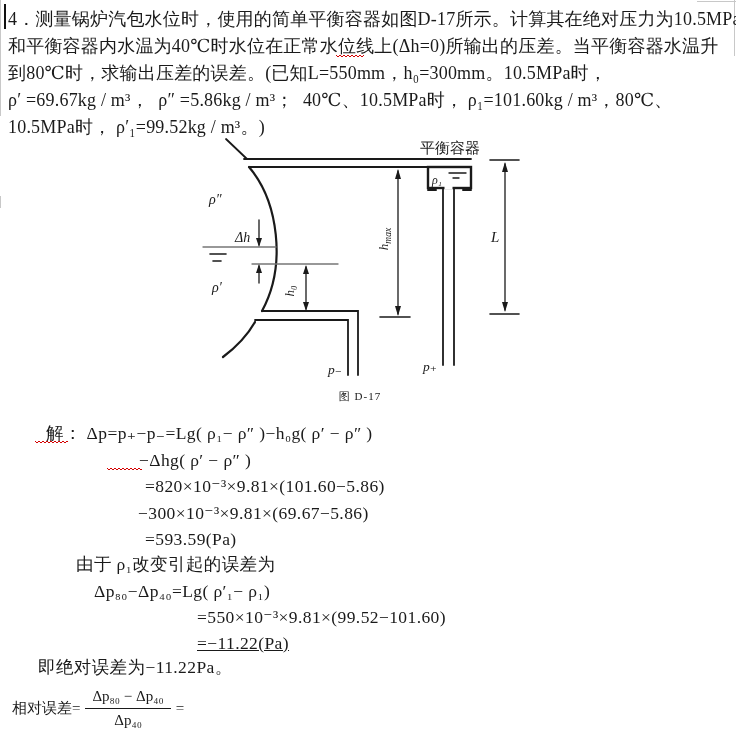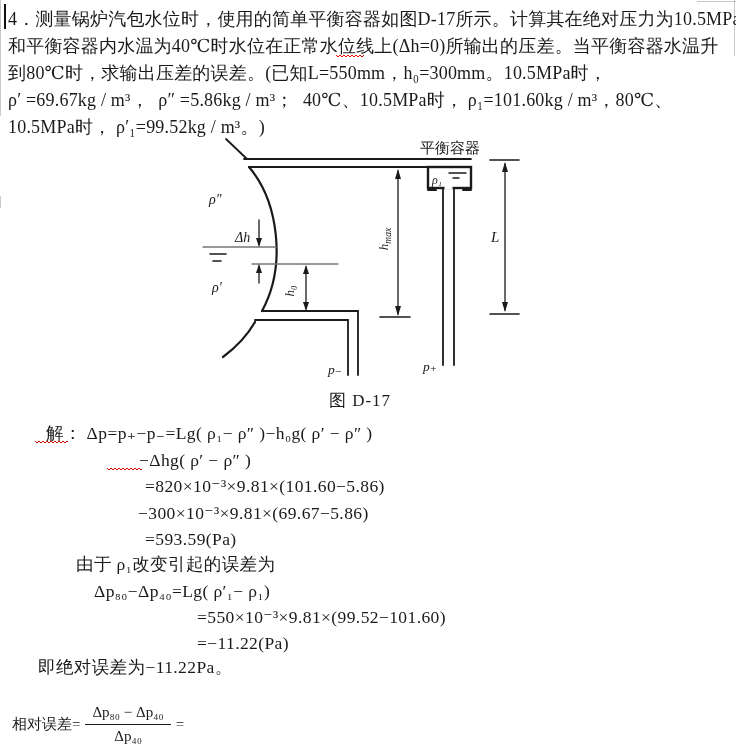--- a/index.html
+++ b/index.html
@@ -11,23 +11,23 @@
   .abs{position:absolute;}
   .line{white-space:pre;font-size:18px;line-height:27px;letter-spacing:0.2px;}
   .eq{white-space:pre;font-size:17.5px;line-height:26px;letter-spacing:0.4px;margin-left:36px;}
   .caret{width:2px;height:25px;background:#111;}
   .squiggle{
     height:4px;
     background-image:radial-gradient(circle at 2px 0px, rgba(0,0,0,0) 1.1px, #d40000 1.1px 1.9px, rgba(0,0,0,0) 1.9px);
     background-size:4px 4px;background-repeat:repeat-x;
   }
   .faint{background:#c8c8c8;}
-  .caption{font-size:17px;text-align:center;letter-spacing:1px;}
+  .caption{font-size:11px;text-align:center;letter-spacing:1px;}
   .rel-row{display:flex;align-items:center;font-size:15px;white-space:pre;}
-  .frac{display:inline-flex;flex-direction:column;align-items:center;margin:16px 5px;}
+  .frac{display:inline-flex;flex-direction:column;align-items:center;margin:0 5px;}
   .frac .num{border-bottom:1.6px solid #1a1a1a;padding:0 7px 3px 7px;}
   .frac .den{padding-top:3px;}
   svg text{fill:#1a1a1a;}
 </style>
 </head>
 <body>
 
 <div class="abs caret" style="left:4px;top:4px;"></div>
 <div class="abs faint" style="left:0;top:0;width:1px;height:116px;"></div>
 <div class="abs faint" style="left:0;top:196px;width:1px;height:12px;"></div>
@@ -128,21 +128,21 @@
 <div class="abs caption" style="left:280px;top:389px;width:160px;">图 D-17</div>
 
 <div class="abs eq" style="left:10px;top:420px;">解： Δp=p₊−p₋=Lg( ρ₁− ρ″ )−h₀g( ρ′ − ρ″ )</div>
 <div class="abs eq" style="left:103px;top:447px;">−Δhg( ρ′ − ρ″ )</div>
 <div class="abs eq" style="left:109px;top:473px;">=820×10⁻³×9.81×(101.60−5.86)</div>
 <div class="abs eq" style="left:102px;top:500px;">−300×10⁻³×9.81×(69.67−5.86)</div>
 <div class="abs eq" style="left:109px;top:526px;">=593.59(Pa)</div>
 <div class="abs eq" style="left:40px;top:551px;">由于 ρ₁改变引起的误差为</div>
 <div class="abs eq" style="left:58px;top:578px;">Δp₈₀−Δp₄₀=Lg( ρ′₁− ρ₁)</div>
 <div class="abs eq" style="left:161px;top:604px;">=550×10⁻³×9.81×(99.52−101.60)</div>
-<div class="abs eq" style="left:161px;top:630px;">=−11.22(Pa)</div>
+<div class="abs eq" style="left:161px;top:630px;text-decoration:underline;">=−11.22(Pa)</div>
 <div class="abs eq" style="left:2px;top:654px;">即绝对误差为−11.22Pa。</div>
 
 <div class="abs squiggle" style="left:35px;top:441px;width:33px;"></div>
 <div class="abs squiggle" style="left:107px;top:468px;width:35px;"></div>
 
 <div class="abs rel-row" style="left:12px;top:688px;">
   <span>相对误差=</span>
   <span class="frac">
     <span class="num">Δp₈₀ − Δp₄₀</span>
     <span class="den">Δp₄₀</span>

